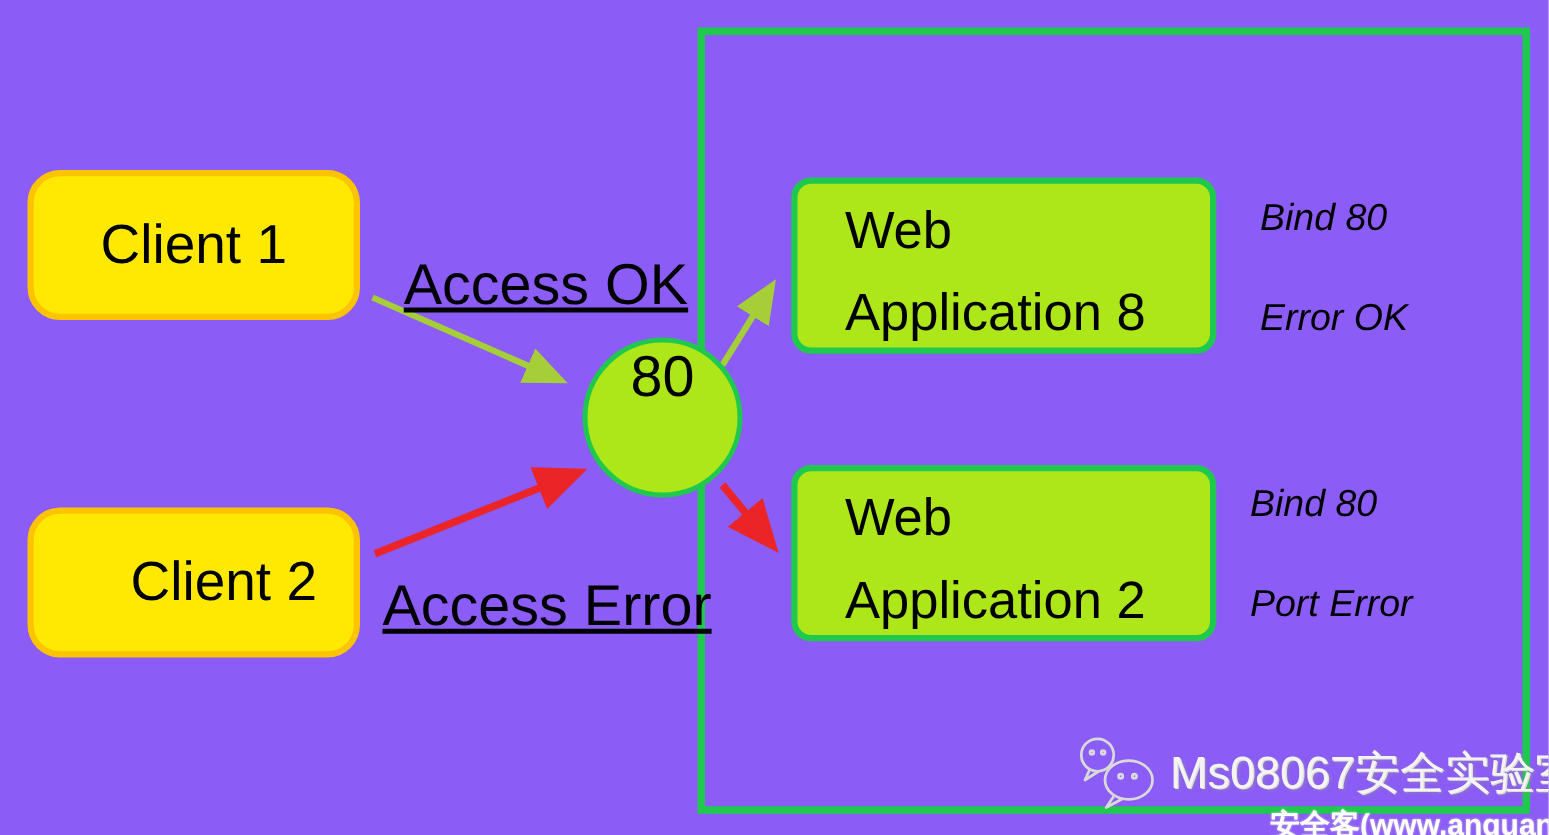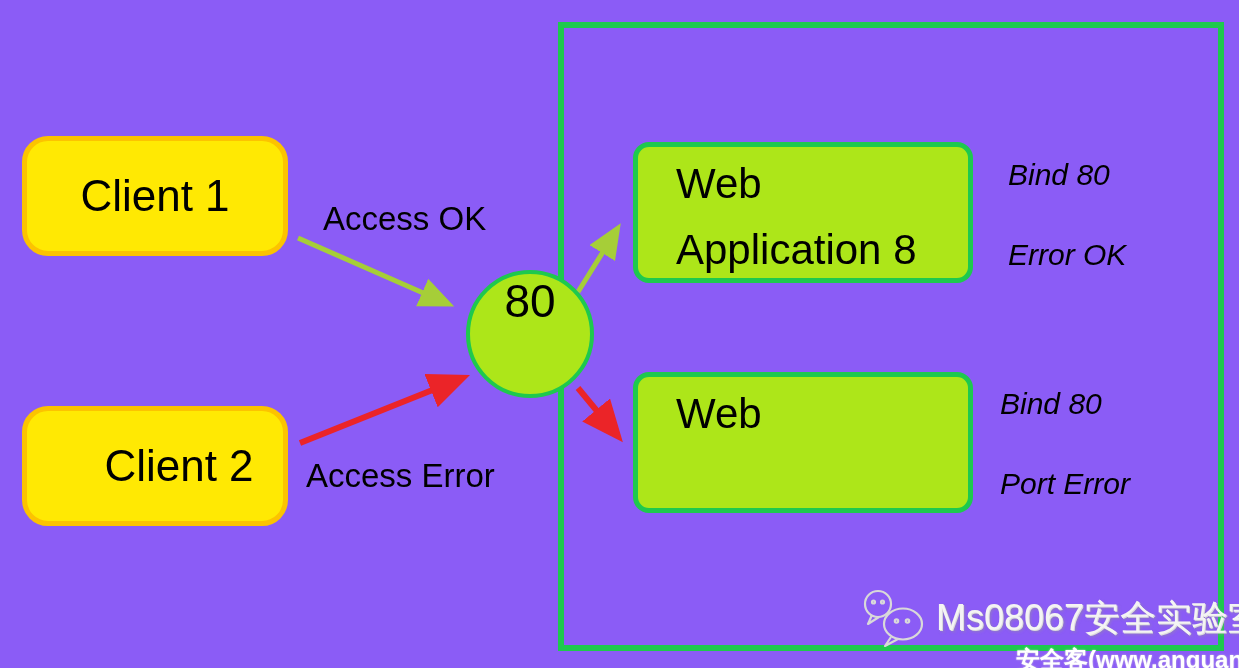--- a/index.html
+++ b/index.html
@@ -39,21 +39,21 @@
     padding:4px 0 0 38px;font-size:42px;line-height:66px;z-index:3;
   }
   #app1{top:142px;} #app2{top:372px;}
   .port-circle{
     position:absolute;left:466px;top:270px;width:128px;height:128px;
     box-sizing:border-box;background:var(--green-fill);
     border:4px solid var(--green-border);border-radius:50%;
     display:flex;align-items:flex-start;justify-content:center;
     font-size:46px;z-index:3;
   }
-  .edge-label{position:absolute;font-size:33px;z-index:3;white-space:nowrap;}
+  .edge-label{position:absolute;font-size:46px;z-index:3;white-space:nowrap;text-decoration:underline;}
   #lbl-access-ok{left:323px;top:200px;}
   #lbl-access-error{left:306px;top:457px;}
   .status-text{position:absolute;font-size:30px;line-height:80px;z-index:3;white-space:nowrap;font-style:italic;}
   #status1{left:1008px;top:135px;}
   #status2{left:1000px;top:364px;}
   
   .watermark{
     position:absolute;left:860px;top:588px;z-index:2;
     display:flex;align-items:center;gap:10px;
   }
@@ -104,20 +104,21 @@
 
   <div id="lbl-access-ok" class="edge-label">Access OK</div>
   <div id="lbl-access-error" class="edge-label">Access Error</div>
 
   <div id="app1" class="app-box">
     <div>Web</div>
     <div>Application 8</div>
   </div>
   <div id="app2" class="app-box">
     <div>Web</div>
+    <div>Application 2</div>
   </div>
 
   <div id="status1" class="status-text">
     <div>Bind 80</div>
     <div>Error OK</div>
   </div>
   <div id="status2" class="status-text">
     <div>Bind 80</div>
     <div>Port Error</div>
   </div>

